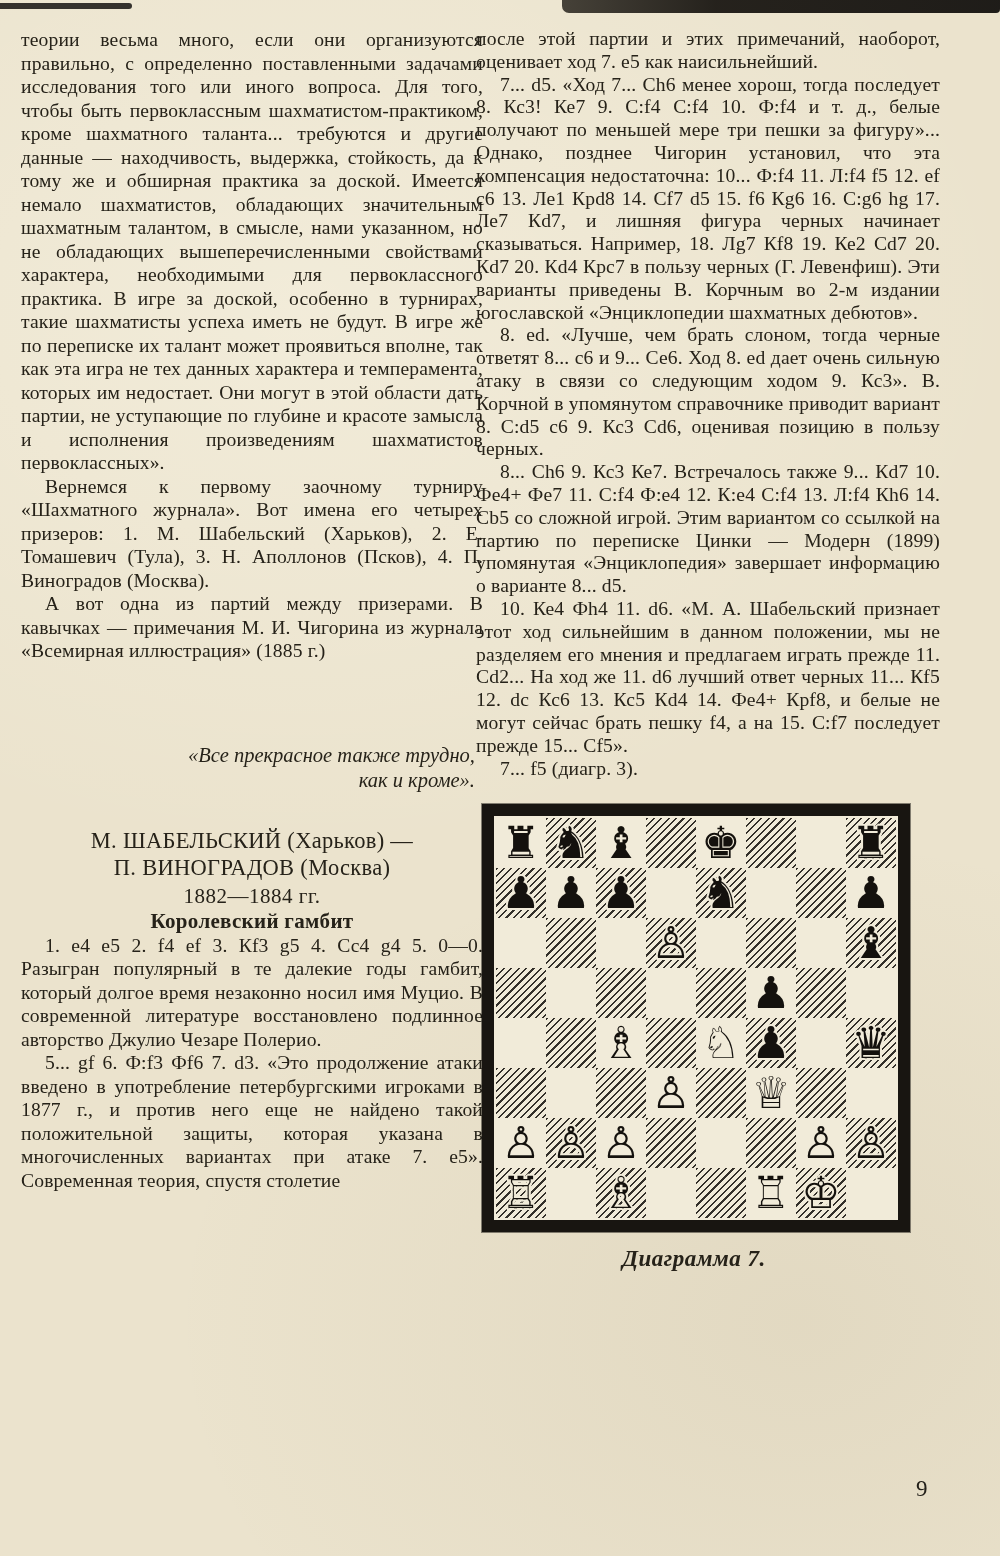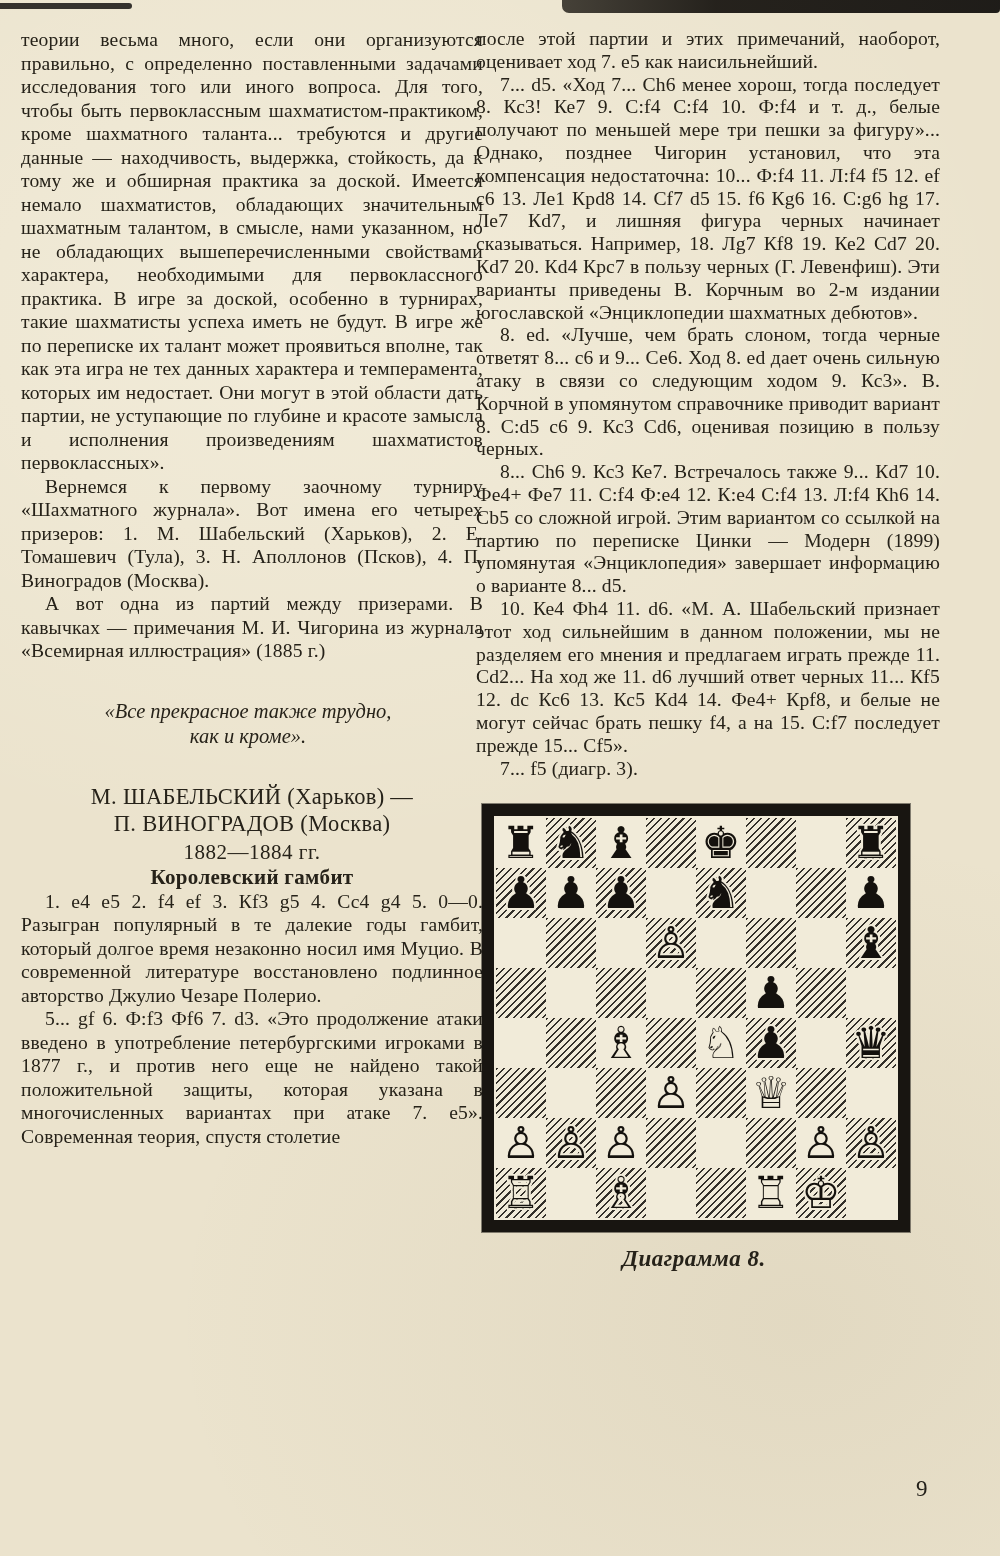--- a/index.html
+++ b/index.html
@@ -15,21 +15,21 @@
   .scan-mark{position:absolute;background:#141210;}
   #mark-left{left:0;top:3px;width:132px;height:6px;border-radius:0 3px 3px 0;opacity:.85;}
   #mark-right{left:562px;top:0;width:438px;height:13px;border-radius:0 0 4px 7px;
     background:linear-gradient(90deg,#37332b 0%,#14110d 35%,#0d0b09 100%);opacity:.92;}
   .col{position:absolute;top:28px;}
   #col-left{left:21px;width:462px;}
   #col-right{left:476px;width:464px;}
   p.body-text{margin:0;text-align:justify;font-size:19.6px;line-height:23.5px;letter-spacing:.15px;}
   #col-right p.body-text{line-height:22.8px;}
   .indent{text-indent:24px;}
-  .epigraph{margin-top:36px;padding-right:8px;text-align:center;
+  .epigraph{margin-top:80px;padding-right:8px;text-align:right;
     font-style:italic;font-size:20.5px;line-height:25px;}
   .epigraph-author{margin-top:12px;padding-right:18px;text-align:right;
     font-style:italic;font-size:20.5px;}
   .game-header{margin-top:34px;text-align:center;font-size:22.5px;line-height:27px;letter-spacing:.3px;}
   .game-years{text-align:center;font-size:21px;margin-top:3px;letter-spacing:.5px;}
   .opening-title{text-align:center;font-weight:700;font-size:21px;letter-spacing:.3px;}
   .first-moves{margin-top:22px;}
   
   .diagram{margin:24px 0 0 6px;width:432px;}
   .board-frame{
@@ -206,17 +206,17 @@
           <div class="sq dark"></div>
           <div class="sq light">
             <span class="piece">♖</span>
           </div>
           <div class="sq dark">
             <span class="piece">♔</span>
           </div>
           <div class="sq light"></div>
         </div>
     </div>
-    <div class="caption">Диаграмма 8.</div>
+    <div class="caption">Диаграмма 7.</div>
   </div>
 </div>
 
 <div id="page-number">9</div>
 
 </body></html>

